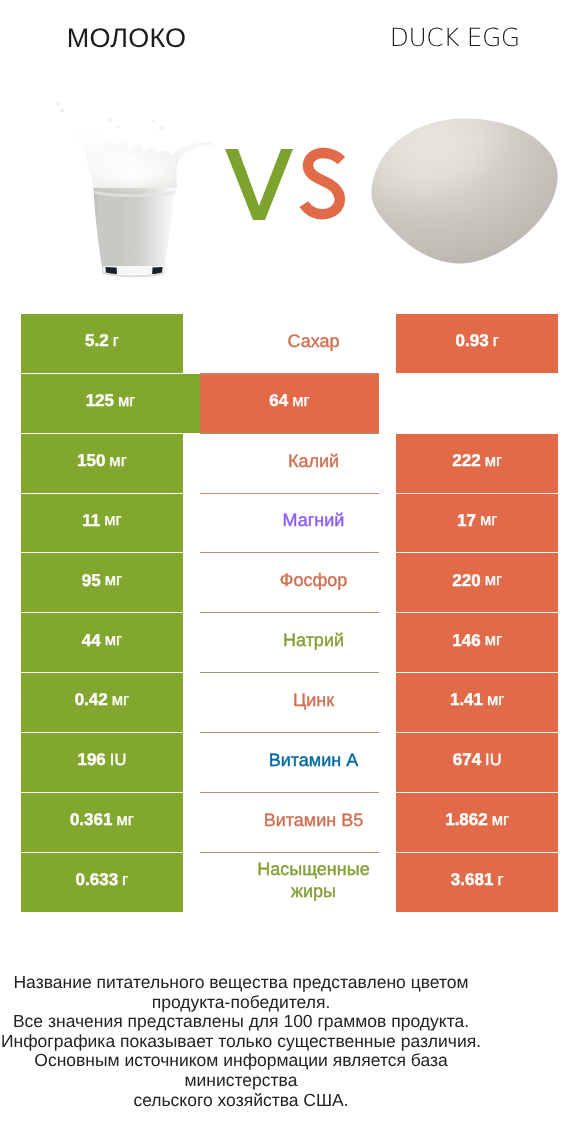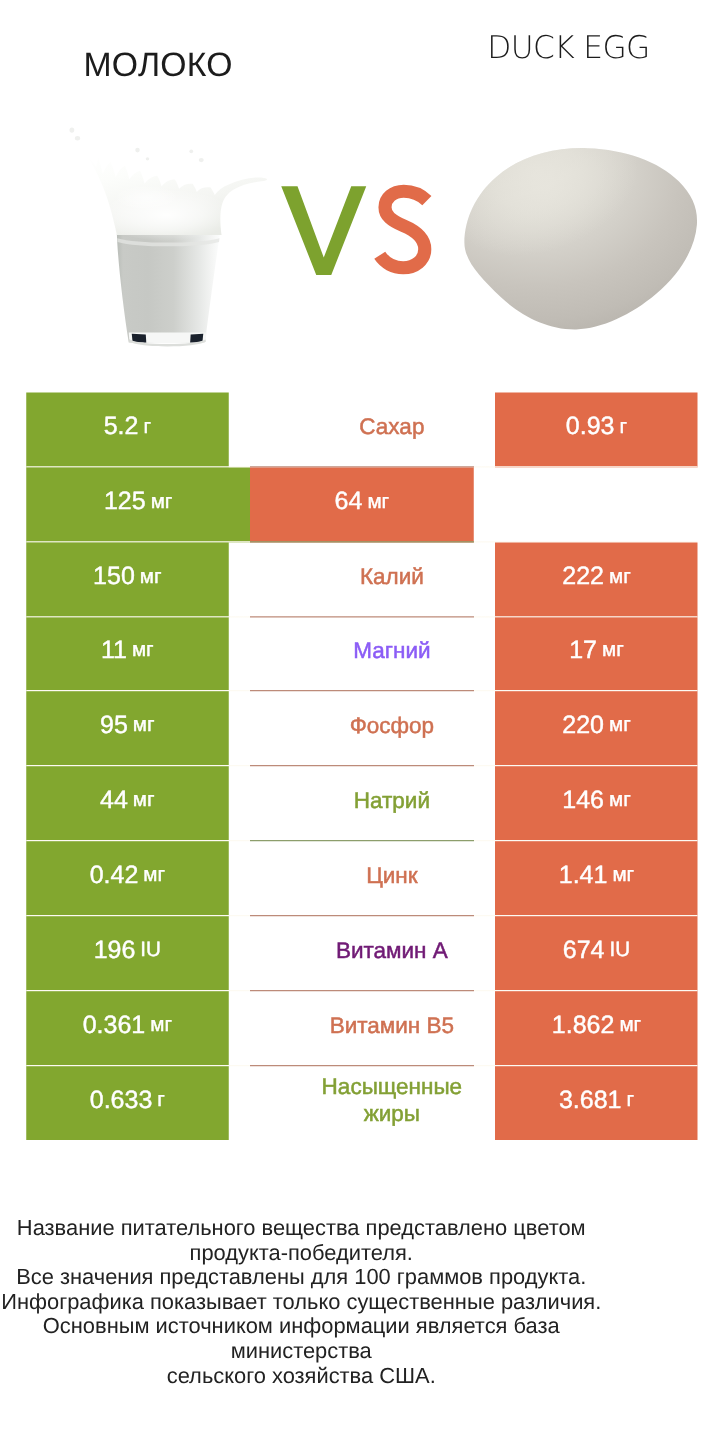--- a/index.html
+++ b/index.html
@@ -1,30 +1,30 @@
 <!DOCTYPE html>
 <html><head>
 <meta charset="utf-8">
 <style>
   * { box-sizing: border-box; margin:0; padding:0; }
   html,body { width:580px; height:1144px; background:#ffffff; }
   body { font-family:"Liberation Sans", sans-serif; -webkit-font-smoothing:antialiased; text-rendering:geometricPrecision; }
   .page { position:relative; width:580px; height:1144px; overflow:hidden; background:#fff; }
-  .title { position:absolute; top:39px; color:#1c1c1c; white-space:nowrap; line-height:1; }
+  .title { position:absolute; top:25px; color:#1c1c1c; white-space:nowrap; line-height:1; }
   .title-left { left:0; width:253px; text-align:center; font-size:27px; font-weight:400; text-transform:uppercase; letter-spacing:0.2px; }
   .title-right { left:325px; width:260px; text-align:center; font-family:"DejaVu Sans", sans-serif; font-size:25px; font-weight:100; letter-spacing:-0.5px; text-indent:-0.5px; top:25px; }
   .hero { position:absolute; top:0; left:0; width:580px; height:300px; }
   .table { position:absolute; left:21px; top:314px; width:537px; }
   .row { position:relative; height:59.85px; display:flex; }
   .cell-l, .cell-r { width:179px; display:flex; align-items:center; justify-content:center; color:#fff; padding-bottom:5px; }
   .cell-l { background:#82a72f; }
   .cell-r { background:#e16b49; }
   .cell-m { width:179px; display:flex; align-items:center; justify-content:center; text-align:center;
             font-size:18px; font-weight:400; line-height:1.22; padding:0 20px 4px;margin-left:48px; }
-  .num { font-size:20px; font-weight:400; }
+  .num { font-size:17px; font-weight:700; }
   .unit { font-size:16.5px; font-weight:400; margin-left:4px; -webkit-text-stroke:0.35px #fff; }
   .cell-m span { -webkit-text-stroke:0.4px currentColor; }
   .num { -webkit-text-stroke:0.35px #fff; }
   .sep { position:absolute; left:0; right:0; bottom:0; height:1px; }
   .footer { position:absolute; top:973px; left:0; width:482px; text-align:center;
             font-size:17.5px; line-height:19.6px; color:#222; }
 </style>
 </head>
 <body>
 
@@ -205,21 +205,21 @@
           <span class="num">1.41</span>
           <span class="unit">мг</span>
         </div>
         <div class="sep" style="background: linear-gradient(to right, rgb(253, 250, 242) 0px, rgb(253, 250, 242) 179px, rgb(189, 139, 121) 179px, rgb(189, 139, 121) 358px, rgb(253, 250, 242) 358px, rgb(253, 250, 242) 537px);"></div>
       </div>
       <div class="row">
         <div class="cell-l">
           <span class="num">196</span>
           <span class="unit">IU</span>
         </div>
-        <div class="cell-m" style="color:#701a75">
+        <div class="cell-m" style="color:#0369a1">
           <span>Витамин A</span>
         </div>
         <div class="cell-r">
           <span class="num">674</span>
           <span class="unit">IU</span>
         </div>
         <div class="sep" style="background: linear-gradient(to right, rgb(253, 250, 242) 0px, rgb(253, 250, 242) 179px, rgb(189, 139, 121) 179px, rgb(189, 139, 121) 358px, rgb(253, 250, 242) 358px, rgb(253, 250, 242) 537px);"></div>
       </div>
       <div class="row">
         <div class="cell-l">

